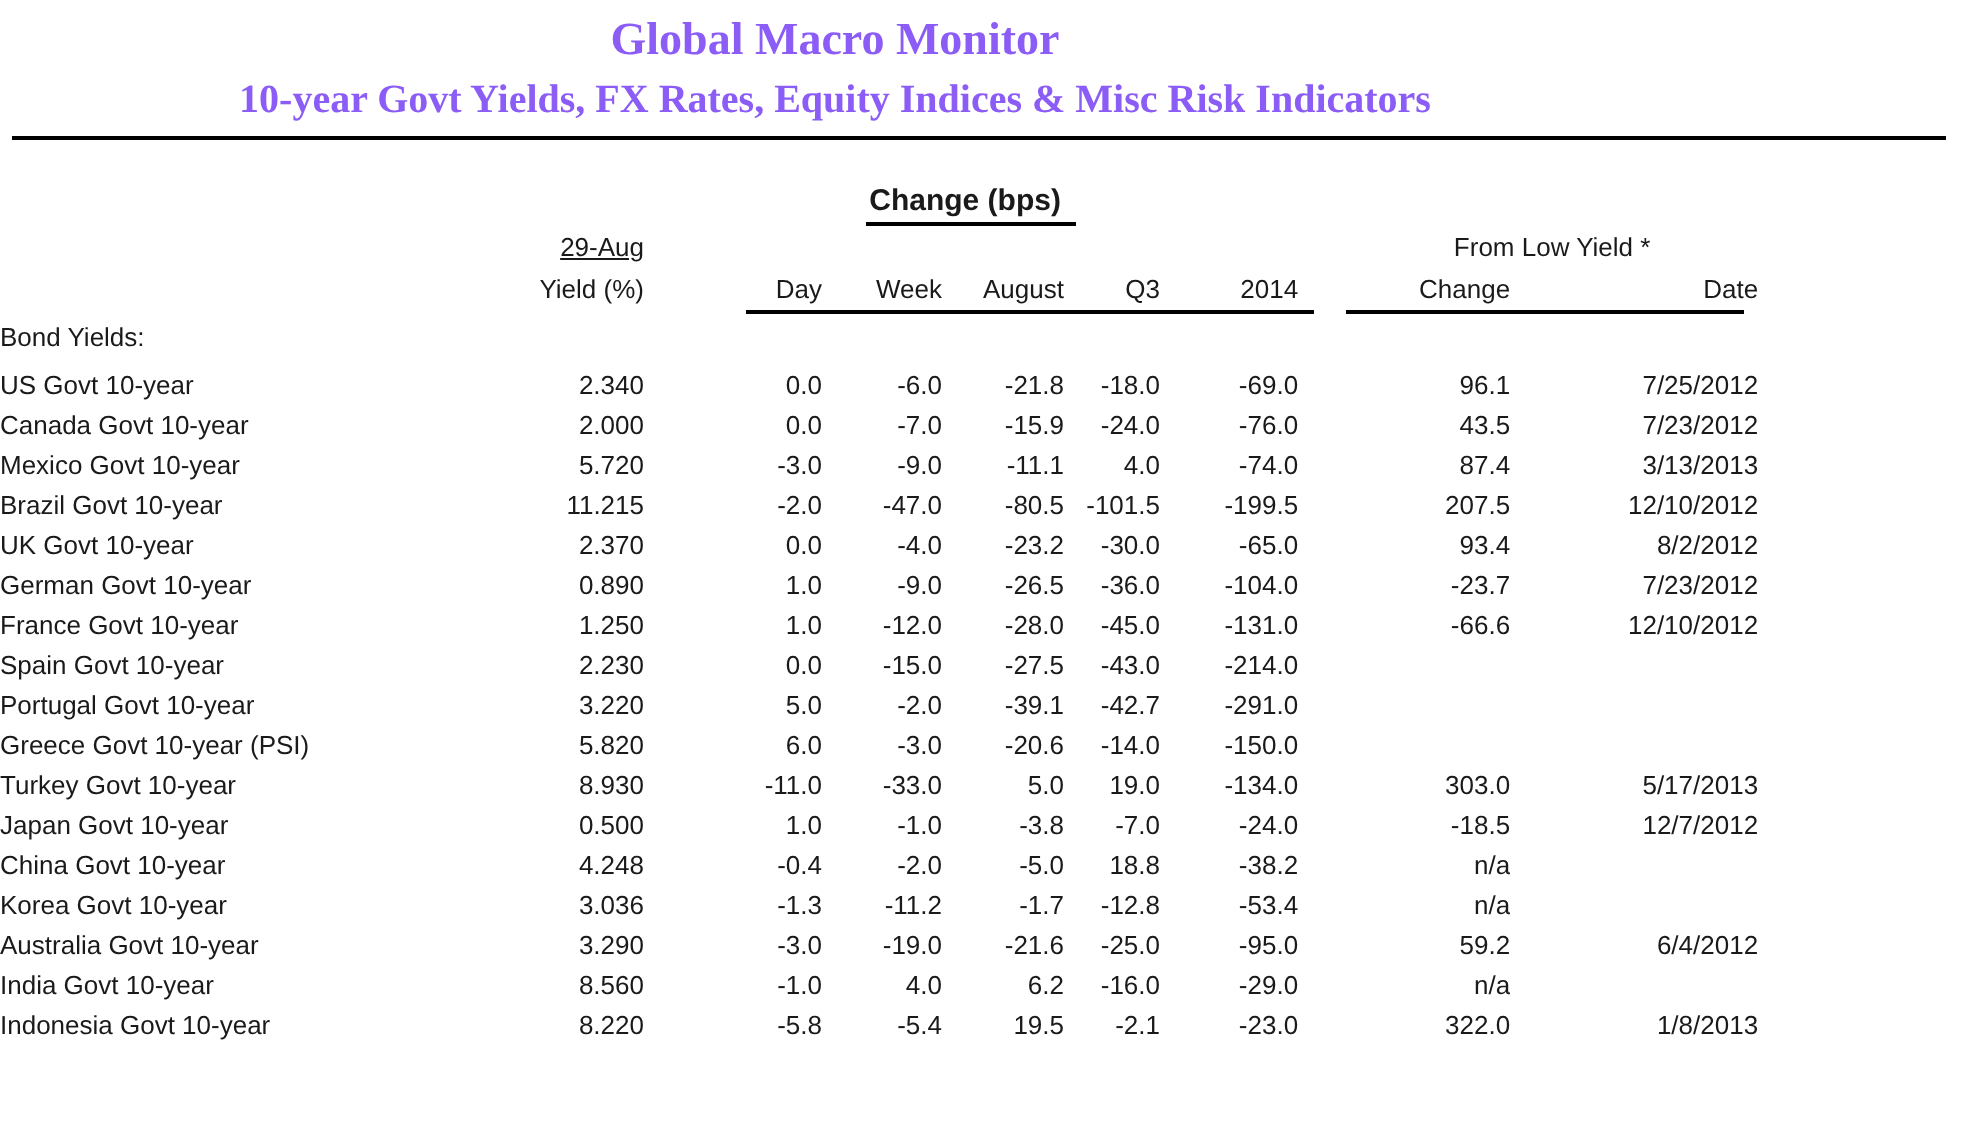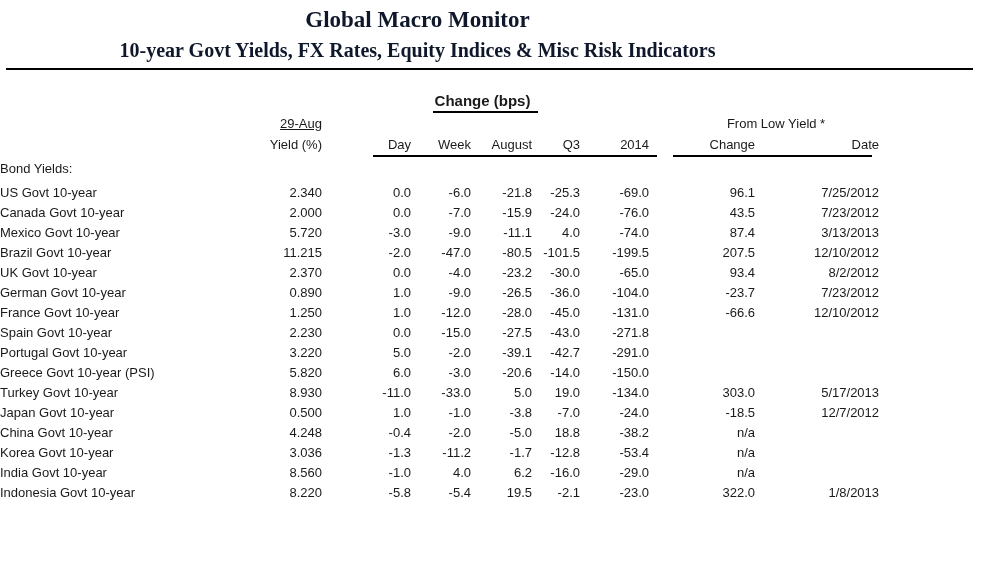--- a/index.html
+++ b/index.html
@@ -12,21 +12,21 @@
     font-family: "Liberation Sans", "DejaVu Sans", sans-serif;
     color: #1a1a1a;
     overflow: hidden;
   }
   .title-wrap {
     position: absolute;
     left: 0; top: 5px;
     width: 835px;
     text-align: center;
     font-family: "Liberation Serif", "DejaVu Serif", serif;
-    color: #0f172a;
+    color: #8b5cf6;
   }
   .title { font-size: 23px; font-weight: bold; line-height: 30px; }
   .subtitle { font-size: 20px; font-weight: bold; line-height: 30px; }
   .rule {
     position: absolute;
     left: 6px; top: 68px;
     width: 967px; height: 2px;
     background: #000000;
   }
   .hline1 {
@@ -174,21 +174,21 @@
         <td class="section-cell" colspan="10">
           <span class="u15">Bond Yields:</span>
         </td>
       </tr>
     <tr class="data-row">
           <td class="v-country">US Govt 10-year</td>
           <td class="v-num bold">2.340</td>
           <td class="v-num v-day">0.0</td>
           <td class="v-num">-6.0</td>
           <td class="v-num">-21.8</td>
-          <td class="v-num">-25.3</td>
+          <td class="v-num">-18.0</td>
           <td class="v-num">-69.0</td>
           <td class=""></td>
           <td class="v-num">96.1</td>
           <td class="v-num">7/25/2012</td>
         </tr>
         <tr class="data-row">
           <td class="v-country">Canada Govt 10-year</td>
           <td class="v-num bold">2.000</td>
           <td class="v-num v-day">0.0</td>
           <td class="v-num">-7.0</td>
@@ -259,21 +259,21 @@
           <td class="v-num">-66.6</td>
           <td class="v-num">12/10/2012</td>
         </tr>
         <tr class="data-row">
           <td class="v-country">Spain Govt 10-year</td>
           <td class="v-num bold">2.230</td>
           <td class="v-num v-day">0.0</td>
           <td class="v-num">-15.0</td>
           <td class="v-num">-27.5</td>
           <td class="v-num">-43.0</td>
-          <td class="v-num">-271.8</td>
+          <td class="v-num">-214.0</td>
           <td class=""></td>
           <td class="v-num"></td>
           <td class="v-num"></td>
         </tr>
         <tr class="data-row">
           <td class="v-country">Portugal Govt 10-year</td>
           <td class="v-num bold">3.220</td>
           <td class="v-num v-day">5.0</td>
           <td class="v-num">-2.0</td>
           <td class="v-num">-39.1</td>
@@ -337,20 +337,32 @@
           <td class="v-num v-day">-1.3</td>
           <td class="v-num">-11.2</td>
           <td class="v-num">-1.7</td>
           <td class="v-num">-12.8</td>
           <td class="v-num">-53.4</td>
           <td class=""></td>
           <td class="v-num bold">n/a</td>
           <td class="v-num"></td>
         </tr>
         <tr class="data-row">
+          <td class="v-country">Australia Govt 10-year</td>
+          <td class="v-num bold">3.290</td>
+          <td class="v-num v-day">-3.0</td>
+          <td class="v-num">-19.0</td>
+          <td class="v-num">-21.6</td>
+          <td class="v-num">-25.0</td>
+          <td class="v-num">-95.0</td>
+          <td class=""></td>
+          <td class="v-num">59.2</td>
+          <td class="v-num">6/4/2012</td>
+        </tr>
+        <tr class="data-row">
           <td class="v-country">India Govt 10-year</td>
           <td class="v-num bold">8.560</td>
           <td class="v-num v-day">-1.0</td>
           <td class="v-num">4.0</td>
           <td class="v-num">6.2</td>
           <td class="v-num">-16.0</td>
           <td class="v-num">-29.0</td>
           <td class=""></td>
           <td class="v-num bold">n/a</td>
           <td class="v-num"></td>

